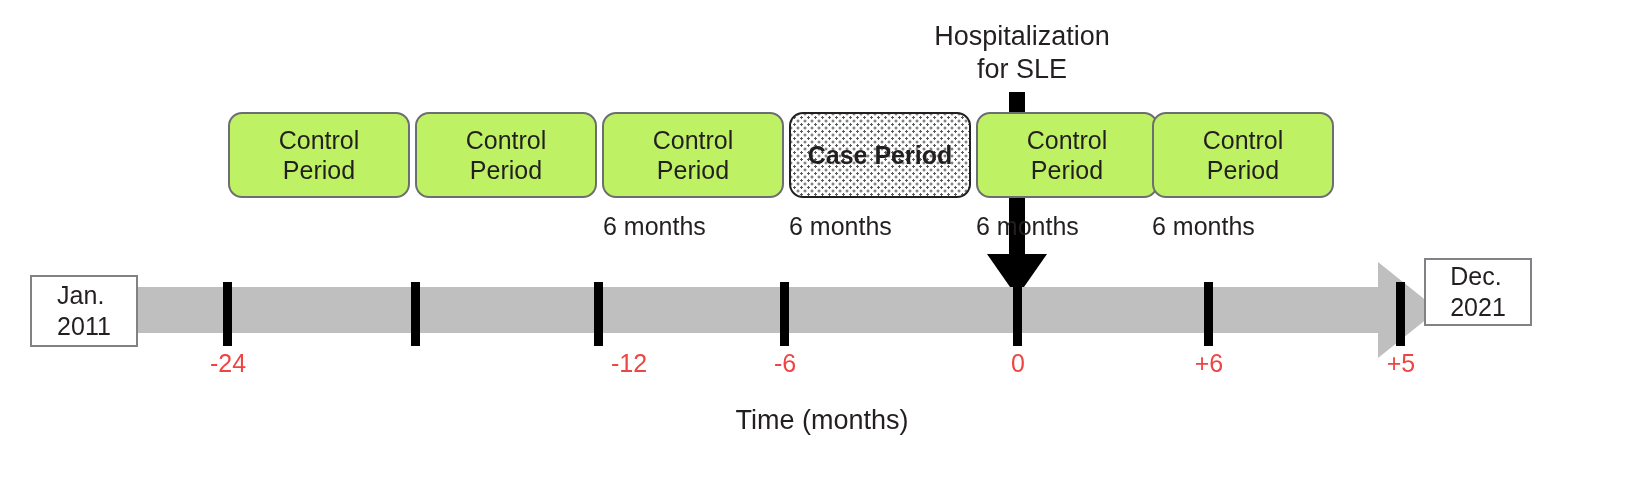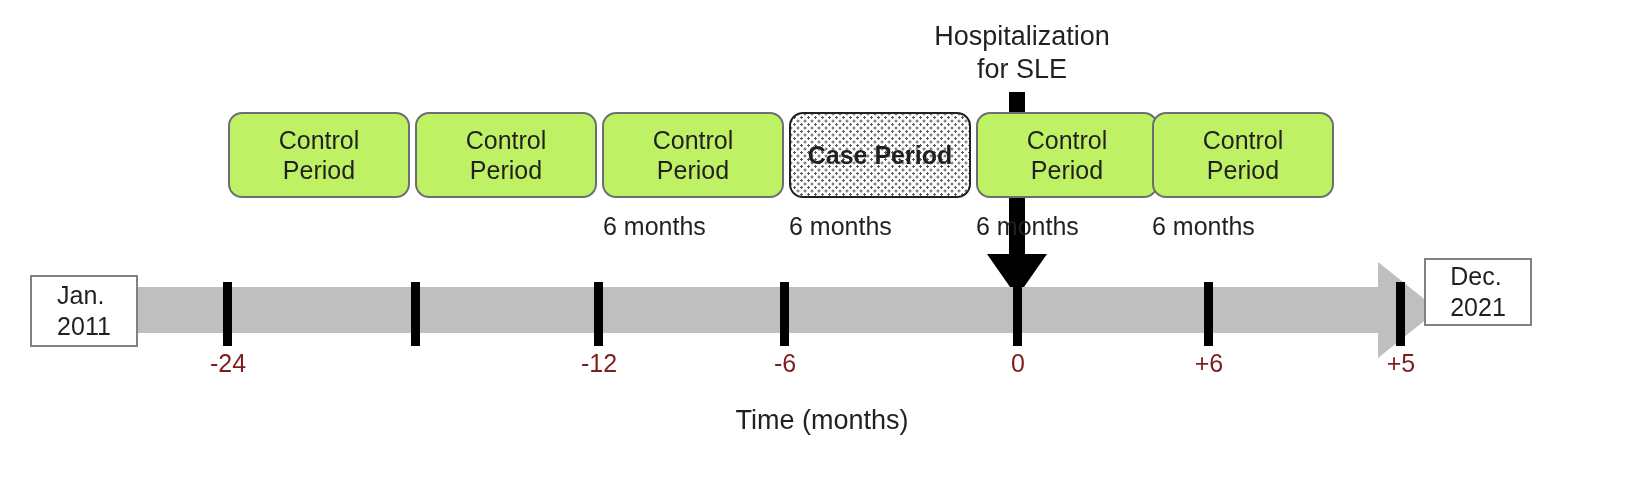--- a/index.html
+++ b/index.html
@@ -112,21 +112,21 @@
     height: 64px;
     background: #000000;
   }
   .tick-label {
     position: absolute;
     top: 348px;
     width: 120px;
     text-align: center;
     font-size: 25px;
     line-height: 30px;
-    color: #7f1d1d;
+    color: #ef4444;
   }
 
   
   .date-box {
     position: absolute;
     box-sizing: border-box;
     border: 2px solid #808285;
     background: #ffffff;
     display: flex;
     align-items: center;
@@ -189,21 +189,21 @@
 
   <div class="tick" style="left:223px;"></div>
   <div class="tick" style="left:411px;"></div>
   <div class="tick" style="left:594px;"></div>
   <div class="tick" style="left:780px;"></div>
   <div class="tick" style="left:1013px;"></div>
   <div class="tick" style="left:1204px;"></div>
   <div class="tick" style="left:1396px;"></div>
 
   <div class="tick-label" style="left:168px;">-24</div>
-  <div class="tick-label" style="left:539px;">-12</div>
+  <div class="tick-label" style="left:569px;">-12</div>
   <div class="tick-label" style="left:725px;">-6</div>
   <div class="tick-label" style="left:958px;">0</div>
   <div class="tick-label" style="left:1149px;">+6</div>
   <div class="tick-label" style="left:1341px;">+5</div>
 
   <div class="date-box start">Jan.
 2011</div>
   <div class="date-box end">Dec.
 2021</div>
 

